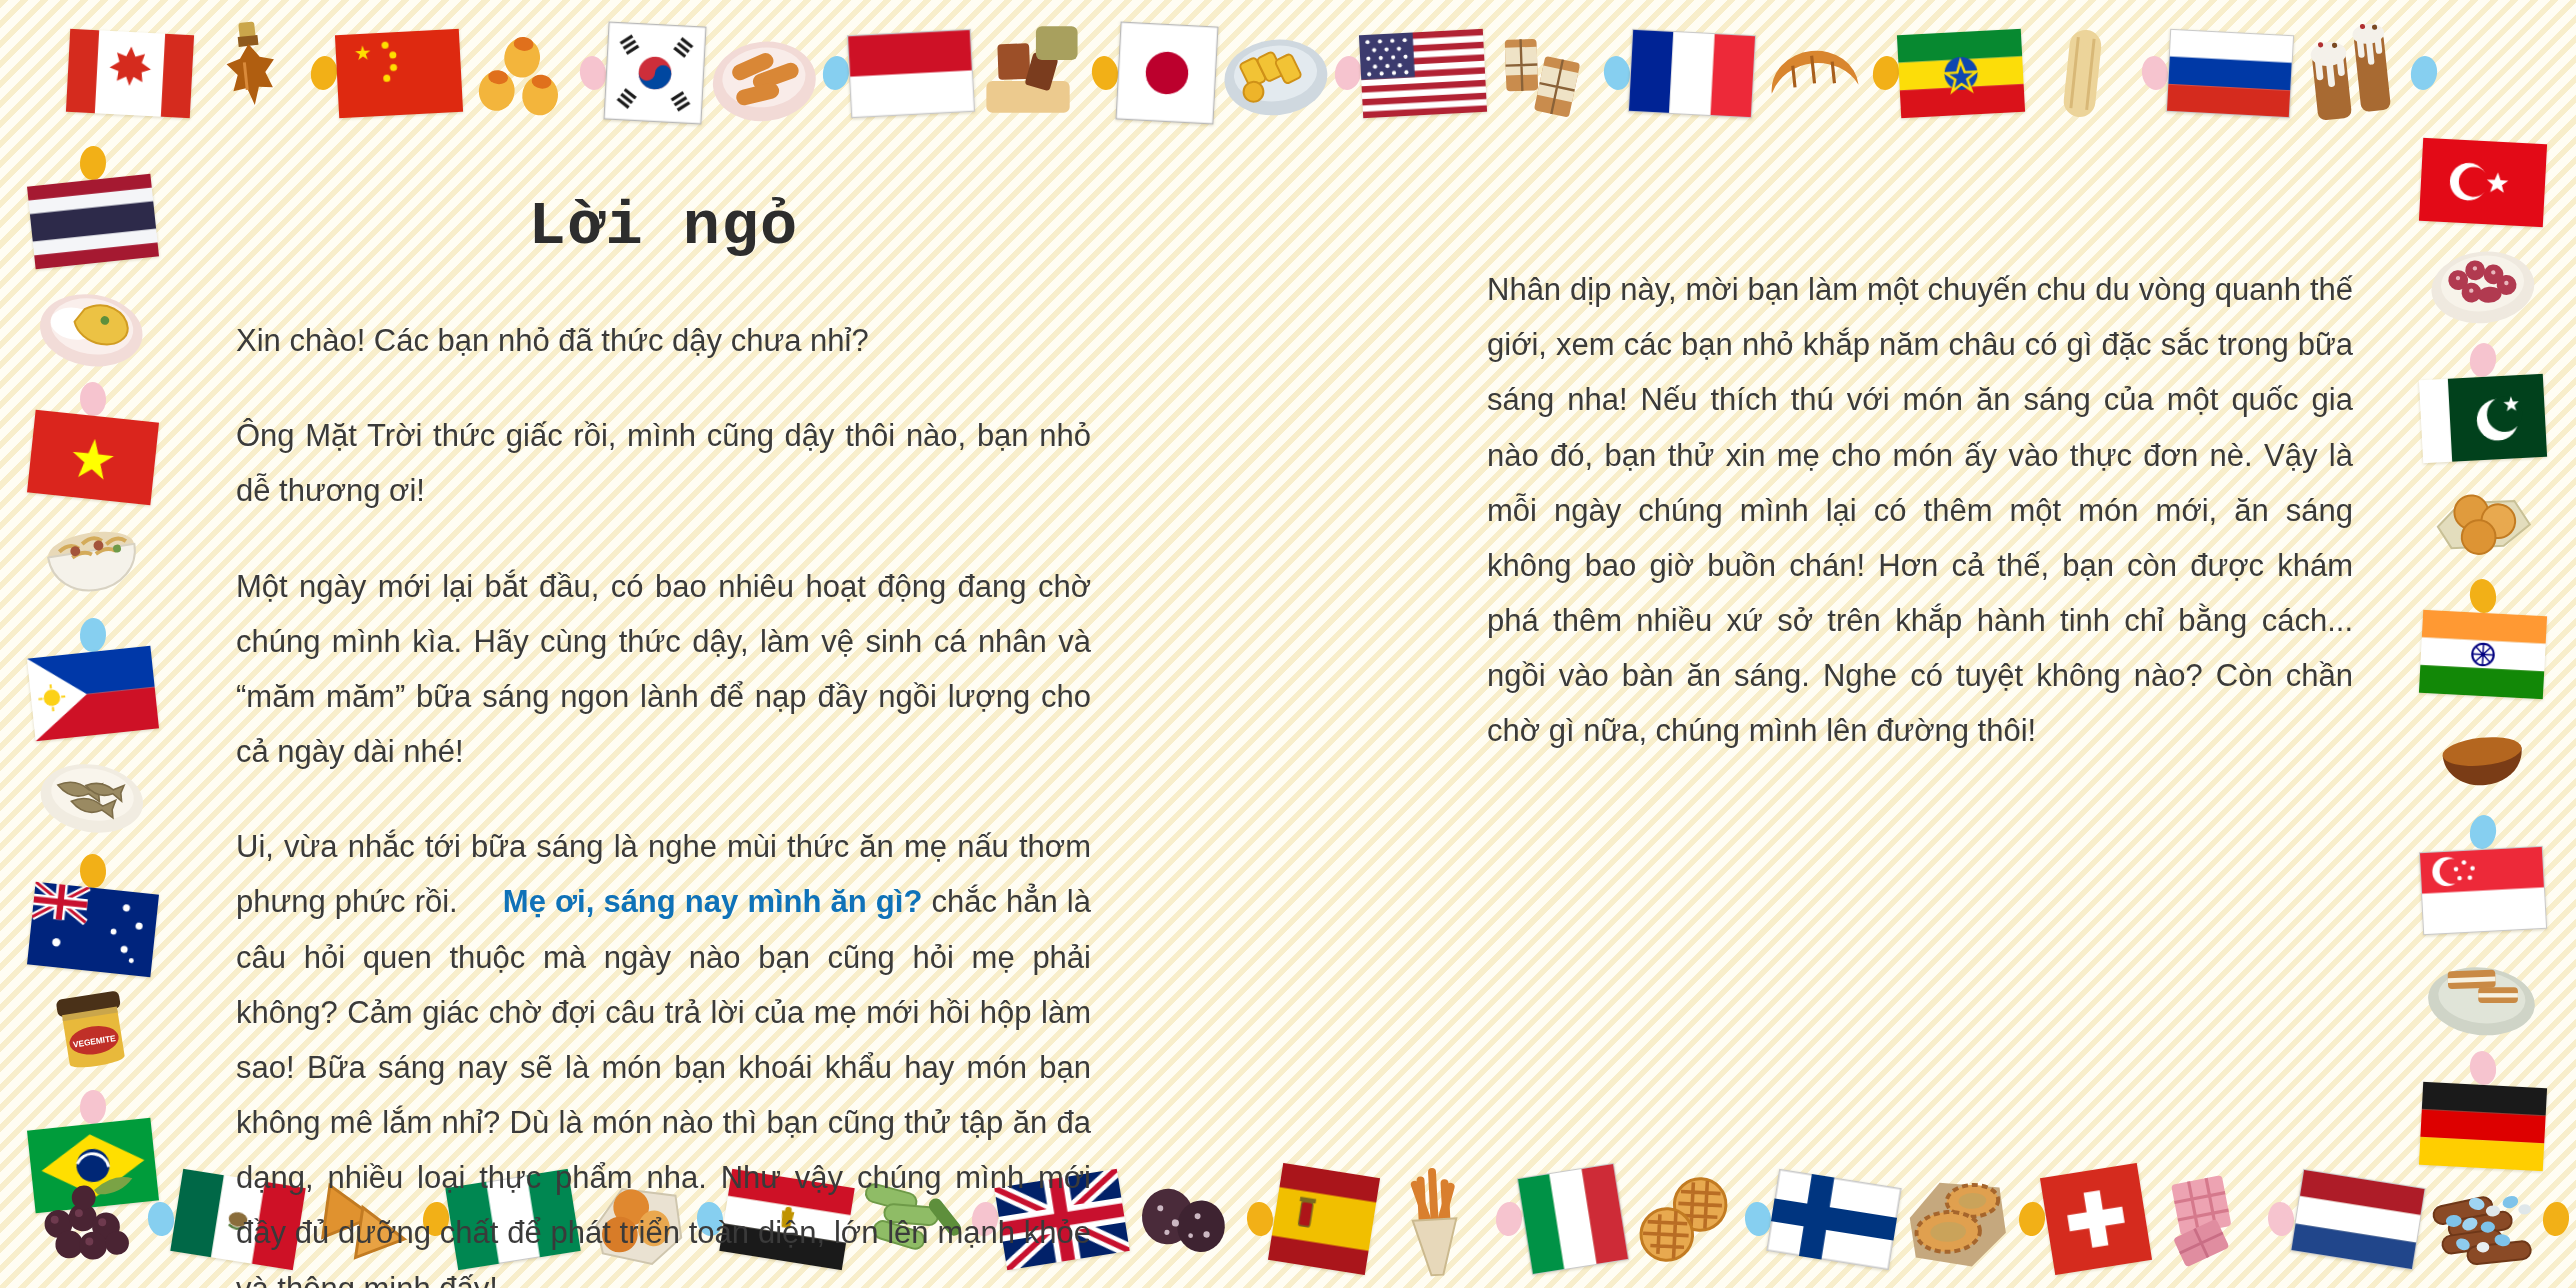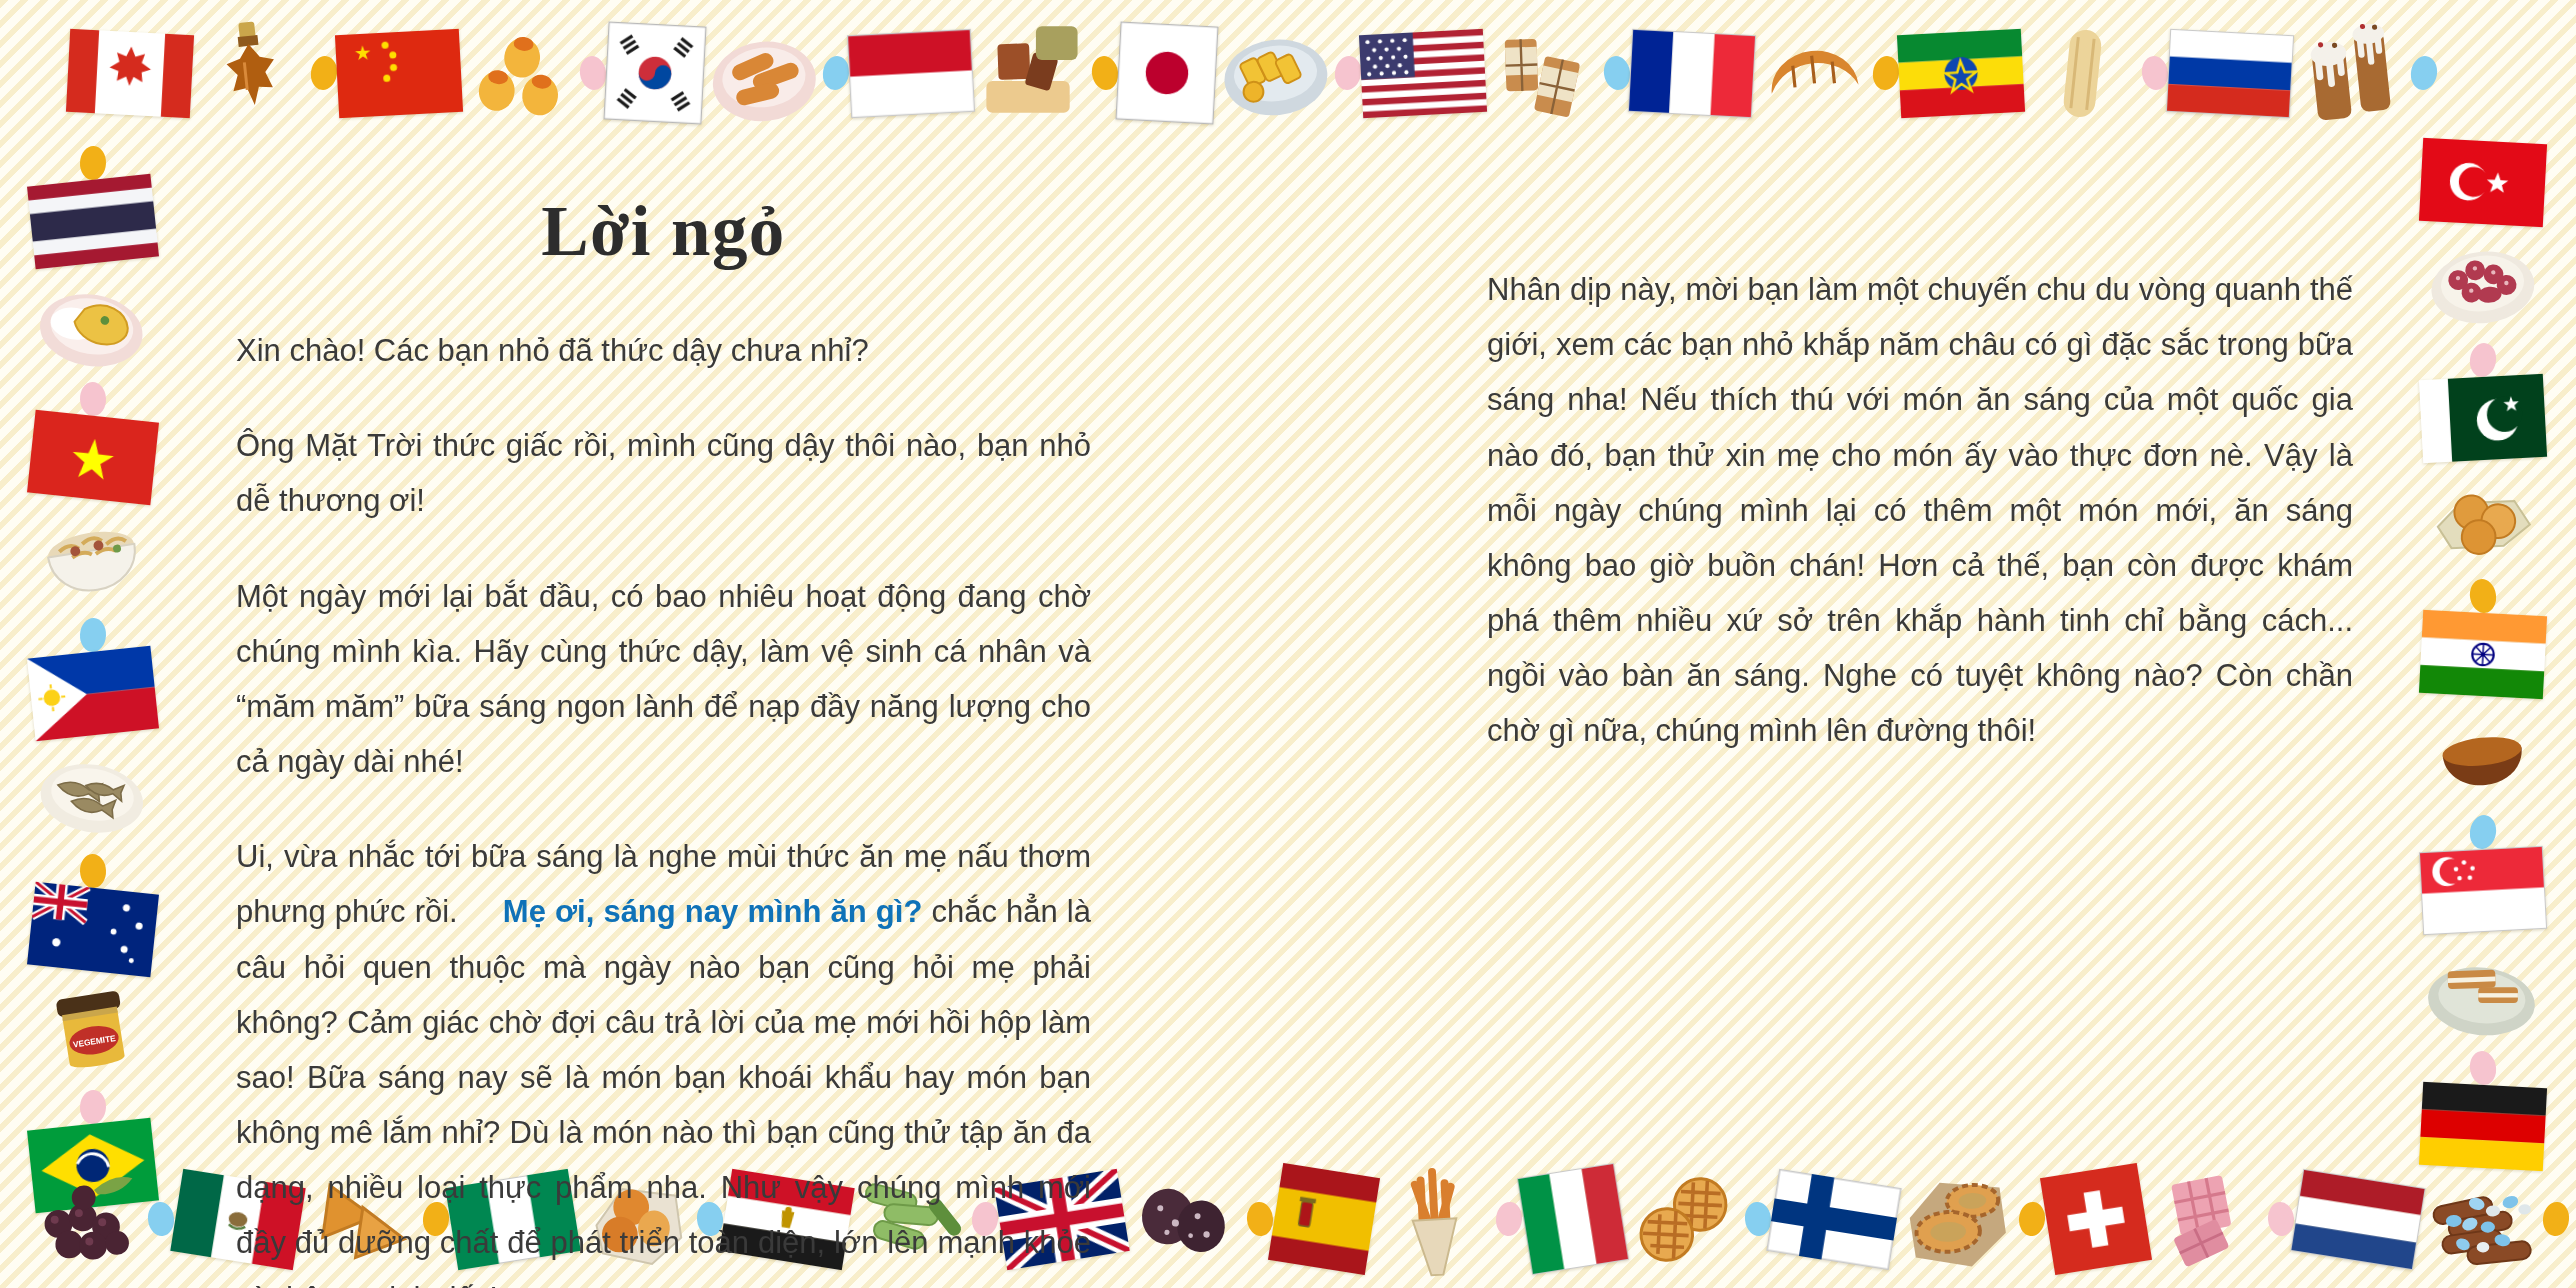--- a/index.html
+++ b/index.html
@@ -11,23 +11,23 @@
     overflow:hidden;
     font-family:"Liberation Sans",sans-serif;
   }
   
   .col{position:absolute;color:#3a3a3a;}
   .col-left{left:236px;top:191px;width:855px;}
   .col-right{left:1487px;top:262px;width:866px;}
   h1.title{
     margin:0 0 51px 0;
     text-align:center;
-    font-family:Liberation Serif, serif;
+    font-family:Liberation Mono, monospace;
     font-weight:700;
-    font-size:71px;
+    font-size:62px;
     letter-spacing:1.4px;
     color:#2d2d2d;
   }
   .col p{
     margin:0 0 40px 0;
     font-size:31px;
     line-height:1.78;
     text-align:justify;
   }
   .col p:last-child{margin-bottom:0;}
@@ -661,21 +661,21 @@
           </g>
         </svg>
       </div>
       <div class="b-item dot" style="background: rgb(242, 176, 23); transform: rotate(6deg);"></div>
     </div>
 
   <div class="col col-left">
     <h1 class="title">Lời ngỏ</h1>
     <p>Xin chào! Các bạn nhỏ đã thức dậy chưa nhỉ?</p>
     <p>Ông Mặt Trời thức giấc rồi, mình cũng dậy thôi nào, bạn nhỏ dễ thương ơi!</p>
-    <p>Một ngày mới lại bắt đầu, có bao nhiêu hoạt động đang chờ chúng mình kìa. Hãy cùng thức dậy, làm vệ sinh cá nhân và “măm măm” bữa sáng ngon lành để nạp đầy năng lượng cho cả ngày dài nhé!</p>
+    <p>Một ngày mới lại bắt đầu, có bao nhiêu hoạt động đang chờ chúng mình kìa. Hãy cùng thức dậy, làm vệ sinh cá nhân và “măm măm” bữa sáng ngon lành để nạp đầy ngồi lượng cho cả ngày dài nhé!</p>
     <p><span>Ui, vừa nhắc tới bữa sáng là nghe mùi thức ăn mẹ nấu thơm phưng phức rồi. </span><span class="hl">Mẹ ơi, sáng nay mình ăn gì?</span><span> chắc hẳn là câu hỏi quen thuộc mà ngày nào bạn cũng hỏi mẹ phải không? Cảm giác chờ đợi câu trả lời của mẹ mới hồi hộp làm sao! Bữa sáng nay sẽ là món bạn khoái khẩu hay món bạn không mê lắm nhỉ? Dù là món nào thì bạn cũng thử tập ăn đa dạng, nhiều loại thực phẩm nha. Như vậy chúng mình mới đầy đủ dưỡng chất để phát triển toàn diện, lớn lên mạnh khỏe và thông minh đấy!</span></p>
 
   </div>
 
   <div class="col col-right">
     <p>Nhân dịp này, mời bạn làm một chuyến chu du vòng quanh thế giới, xem các bạn nhỏ khắp năm châu có gì đặc sắc trong bữa sáng nha! Nếu thích thú với món ăn sáng của một quốc gia nào đó, bạn thử xin mẹ cho món ấy vào thực đơn nè. Vậy là mỗi ngày chúng mình lại có thêm một món mới, ăn sáng không bao giờ buồn chán! Hơn cả thế, bạn còn được khám phá thêm nhiều xứ sở trên khắp hành tinh chỉ bằng cách... ngồi vào bàn ăn sáng. Nghe có tuyệt không nào? Còn chần chờ gì nữa, chúng mình lên đường thôi!</p>
   </div>
 
 </div>
 

